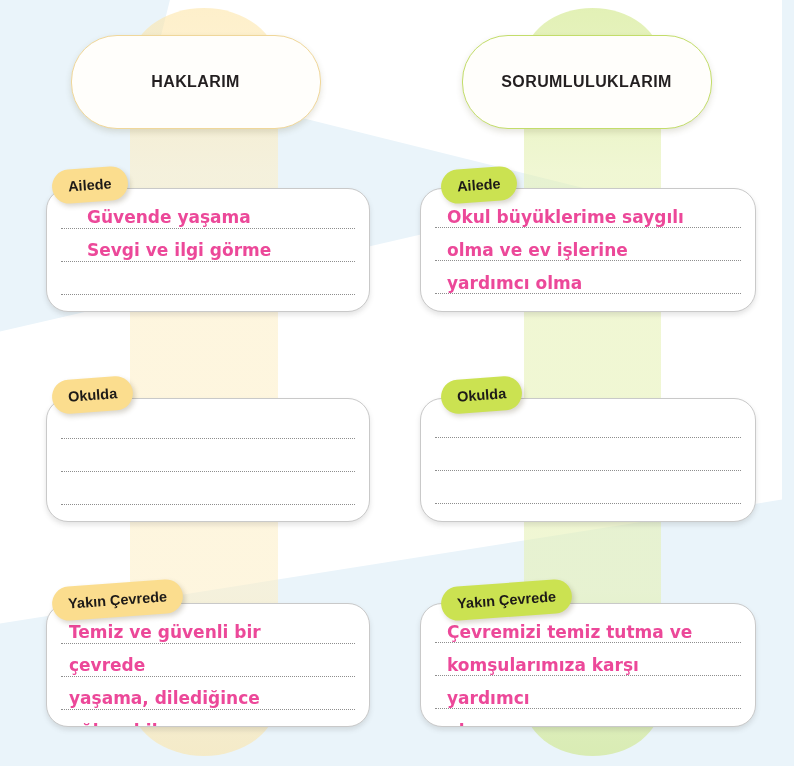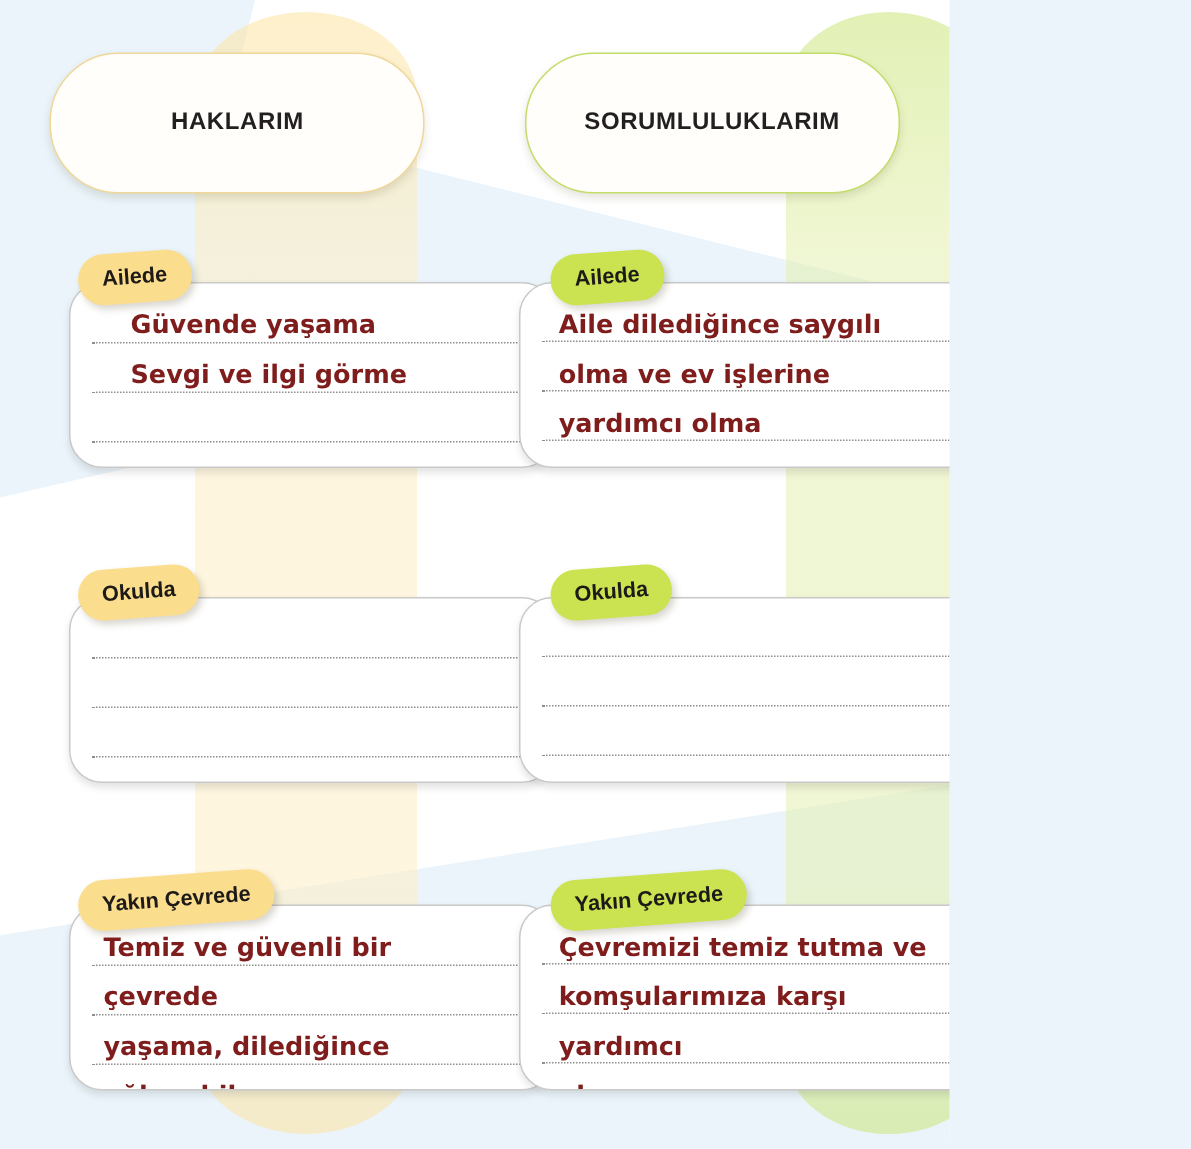--- a/index.html
+++ b/index.html
@@ -10,21 +10,21 @@
     width: 794px;
     height: 766px;
     overflow: hidden;
     font-family: "DejaVu Sans", sans-serif;
     background: #eaf4fa;
   }
 
   
   #stage {
     position: relative;
-    width: 633px;
+    width: 782px;
     height: 766px;
     overflow: hidden;
     background: #eaf4fa;
   }
 
   
   .swoosh {
     position: absolute;
     background: #ffffff;
     pointer-events: none;
@@ -180,21 +180,21 @@
     position: absolute;
     left: 0;
     right: 0;
     top: 12px;
     padding: 0 42px;
     z-index: 2;
     font-family: "DejaVu Sans", sans-serif;
     font-weight: bold;
     font-size: 17px;
     line-height: 33px;
-    color: #7f1d1d;
+    color: #ec4899;
     white-space: pre-line;
   }
   .col-left  .answer { padding-left: 40px; }
   .col-left  .answer.indent-none { padding-left: 22px; }
   .col-right .answer { padding-left: 26px; }
 </style>
 </head>
 <body>
 
 <div id="stage">
@@ -261,21 +261,21 @@
       </div>
 
       <div class="section s1">
         <div class="tag">
           <span class="tag-label">Ailede</span>
         </div>
         <div class="card">
           <div class="rule r1"></div>
           <div class="rule r2"></div>
           <div class="rule r3"></div>
-          <div class="answer">Aile dilediğince saygılı
+          <div class="answer">Okul büyüklerime saygılı
 olma ve ev işlerine
 yardımcı olma</div>
         </div>
       </div>
 
       <div class="section s2">
         <div class="tag">
           <span class="tag-label">Okulda</span>
         </div>
         <div class="card">

